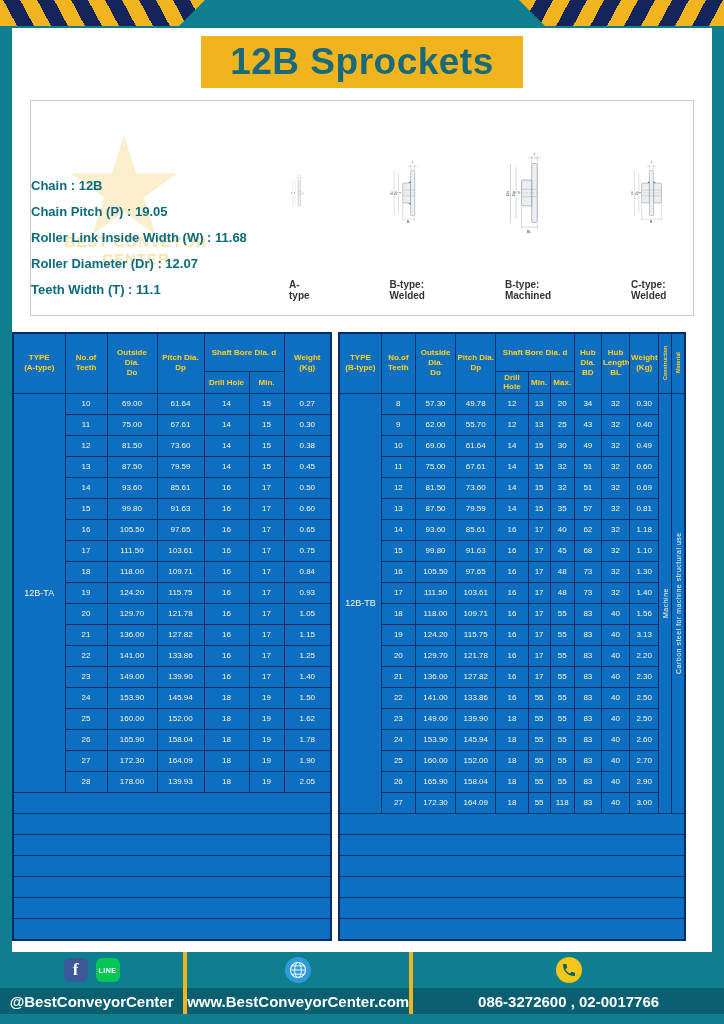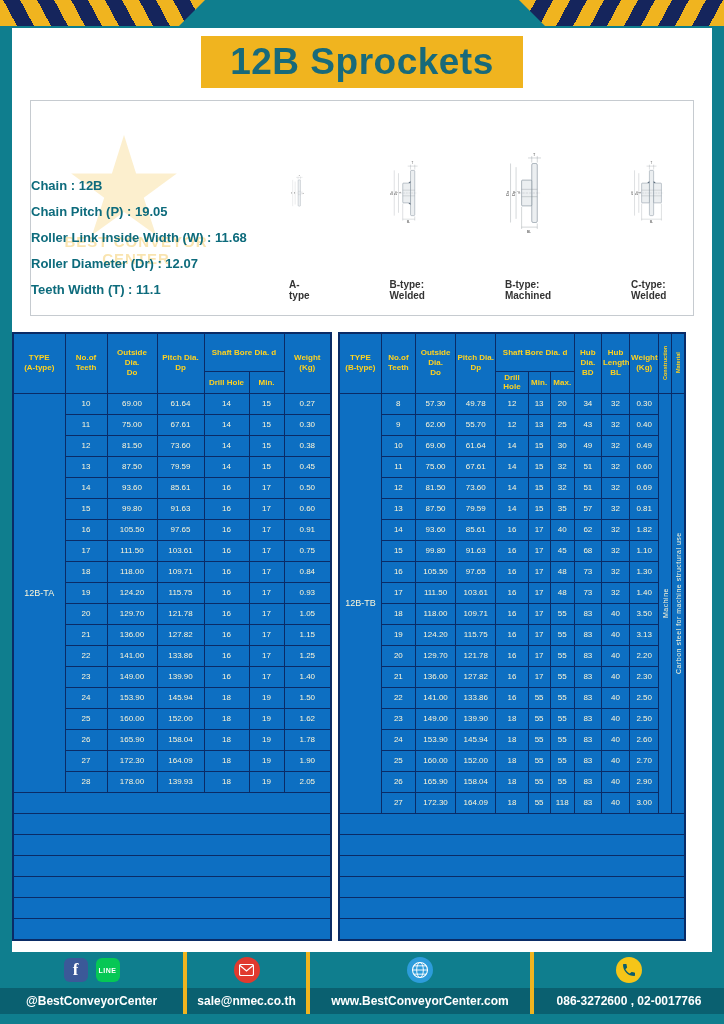--- a/index.html
+++ b/index.html
@@ -50,21 +50,21 @@
   th.vert{font-size:5.5px;line-height:1;letter-spacing:0;padding:1px 0;}
   td.vert-cell{font-size:7px;letter-spacing:.5px;}
   td.empty-cell{height:20px;}
   .tblA{width:318px;}
   .tblB{width:348px;}
 
   .footer{position:absolute;left:0;right:0;bottom:0;height:72px;display:flex;box-sizing:border-box;padding-bottom:10px;}
   .fsec{display:flex;flex-direction:column;}
   .fsec+.fsec{border-left:4px solid #f0b41f;}
   .fsec .icons{height:36px;display:flex;align-items:center;justify-content:center;gap:8px;}
-  .fsec .flabel{height:26px;background:#0a6070;color:#fff;font-weight:bold;font-size:12px;
+  .fsec .flabel{height:26px;background:#0a6070;color:#fff;font-weight:bold;font-size:15px;
     display:flex;align-items:center;justify-content:center;white-space:nowrap;}
   .s1{flex:0 0 25.3%;} .s2{flex:0 0 16.4%;} .s3{flex:0 0 30.4%;} .s4{flex:1;}
   .sq{width:24px;height:24px;border-radius:6px;display:flex;align-items:center;justify-content:center;}
   .fb{background:#3b5998;color:#fff;font-weight:bold;font-size:17px;font-family:"Liberation Serif",serif;}
   .line{background:#06c755;color:#fff;font-weight:bold;font-size:7px;letter-spacing:.5px;}
   .circ{width:26px;height:26px;border-radius:50%;display:flex;align-items:center;justify-content:center;}
   .mail{background:#e03a2f;} .globe{background:#2d9cdb;} .phone{background:#f5c518;}
 </style>
 </head>
 <body>
@@ -276,21 +276,21 @@
               <td class="num-cell">16</td>
               <td class="num-cell">17</td>
               <td class="num-cell">0.60</td>
             </tr>
             <tr>
               <td class="num-cell">16</td>
               <td class="num-cell">105.50</td>
               <td class="num-cell">97.65</td>
               <td class="num-cell">16</td>
               <td class="num-cell">17</td>
-              <td class="num-cell">0.91</td>
+              <td class="num-cell">0.65</td>
             </tr>
             <tr>
               <td class="num-cell">17</td>
               <td class="num-cell">111.50</td>
               <td class="num-cell">103.61</td>
               <td class="num-cell">16</td>
               <td class="num-cell">17</td>
               <td class="num-cell">0.75</td>
             </tr>
             <tr>
@@ -520,21 +520,21 @@
             </tr>
             <tr>
               <td class="num-cell">14</td>
               <td class="num-cell">93.60</td>
               <td class="num-cell">85.61</td>
               <td class="num-cell">16</td>
               <td class="num-cell">17</td>
               <td class="num-cell">40</td>
               <td class="num-cell">62</td>
               <td class="num-cell">32</td>
-              <td class="num-cell">1.82</td>
+              <td class="num-cell">1.18</td>
             </tr>
             <tr>
               <td class="num-cell">15</td>
               <td class="num-cell">99.80</td>
               <td class="num-cell">91.63</td>
               <td class="num-cell">16</td>
               <td class="num-cell">17</td>
               <td class="num-cell">45</td>
               <td class="num-cell">68</td>
               <td class="num-cell">32</td>
@@ -564,21 +564,21 @@
             </tr>
             <tr>
               <td class="num-cell">18</td>
               <td class="num-cell">118.00</td>
               <td class="num-cell">109.71</td>
               <td class="num-cell">16</td>
               <td class="num-cell">17</td>
               <td class="num-cell">55</td>
               <td class="num-cell">83</td>
               <td class="num-cell">40</td>
-              <td class="num-cell">3.50</td>
+              <td class="num-cell">1.56</td>
             </tr>
             <tr>
               <td class="num-cell">19</td>
               <td class="num-cell">124.20</td>
               <td class="num-cell">115.75</td>
               <td class="num-cell">16</td>
               <td class="num-cell">17</td>
               <td class="num-cell">55</td>
               <td class="num-cell">83</td>
               <td class="num-cell">40</td>
@@ -703,31 +703,20 @@
         <div class="sq fb">
           <span>f</span>
         </div>
         <div class="sq line">
           <span>LINE</span>
         </div>
       </div>
       <div class="flabel">@BestConveyorCenter</div>
     </div>
 
-    <div class="fsec s2">
-      <div class="icons">
-        <div class="circ mail">
-          <svg width="15" height="12" viewBox="0 0 15 12">
-            <rect x="0.5" y="0.5" width="14" height="11" rx="1.5" fill="none" stroke="#fff" stroke-width="1.2"></rect>
-            <polyline points="1,1.5 7.5,7 14,1.5" fill="none" stroke="#fff" stroke-width="1.2"></polyline>
-          </svg>
-        </div>
-      </div>
-      <div class="flabel">sale@nmec.co.th</div>
-    </div>
 
     <div class="fsec s3">
       <div class="icons">
         <div class="circ globe">
           <svg width="20" height="20" viewBox="0 0 24 24">
             <circle cx="12" cy="12" r="9" fill="none" stroke="#fff" stroke-width="1.3"></circle>
             <ellipse cx="12" cy="12" rx="4" ry="9" fill="none" stroke="#fff" stroke-width="1.1"></ellipse>
             <line x1="3" y1="12" x2="21" y2="12" stroke="#fff" stroke-width="1.1"></line>
             <line x1="4.2" y1="7" x2="19.8" y2="7" stroke="#fff" stroke-width="1.1"></line>
             <line x1="4.2" y1="17" x2="19.8" y2="17" stroke="#fff" stroke-width="1.1"></line>

